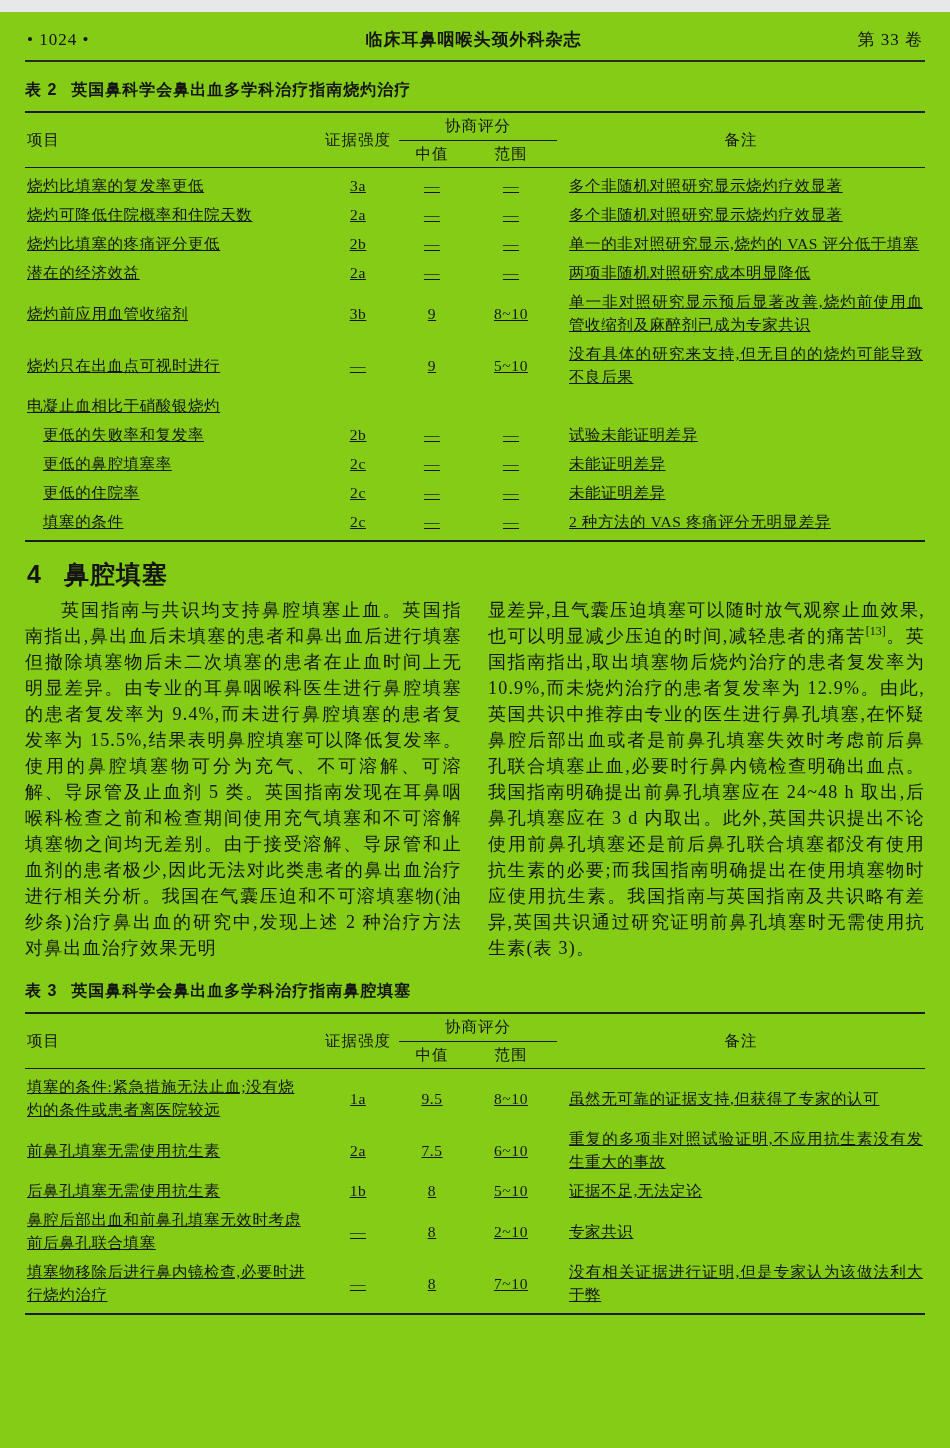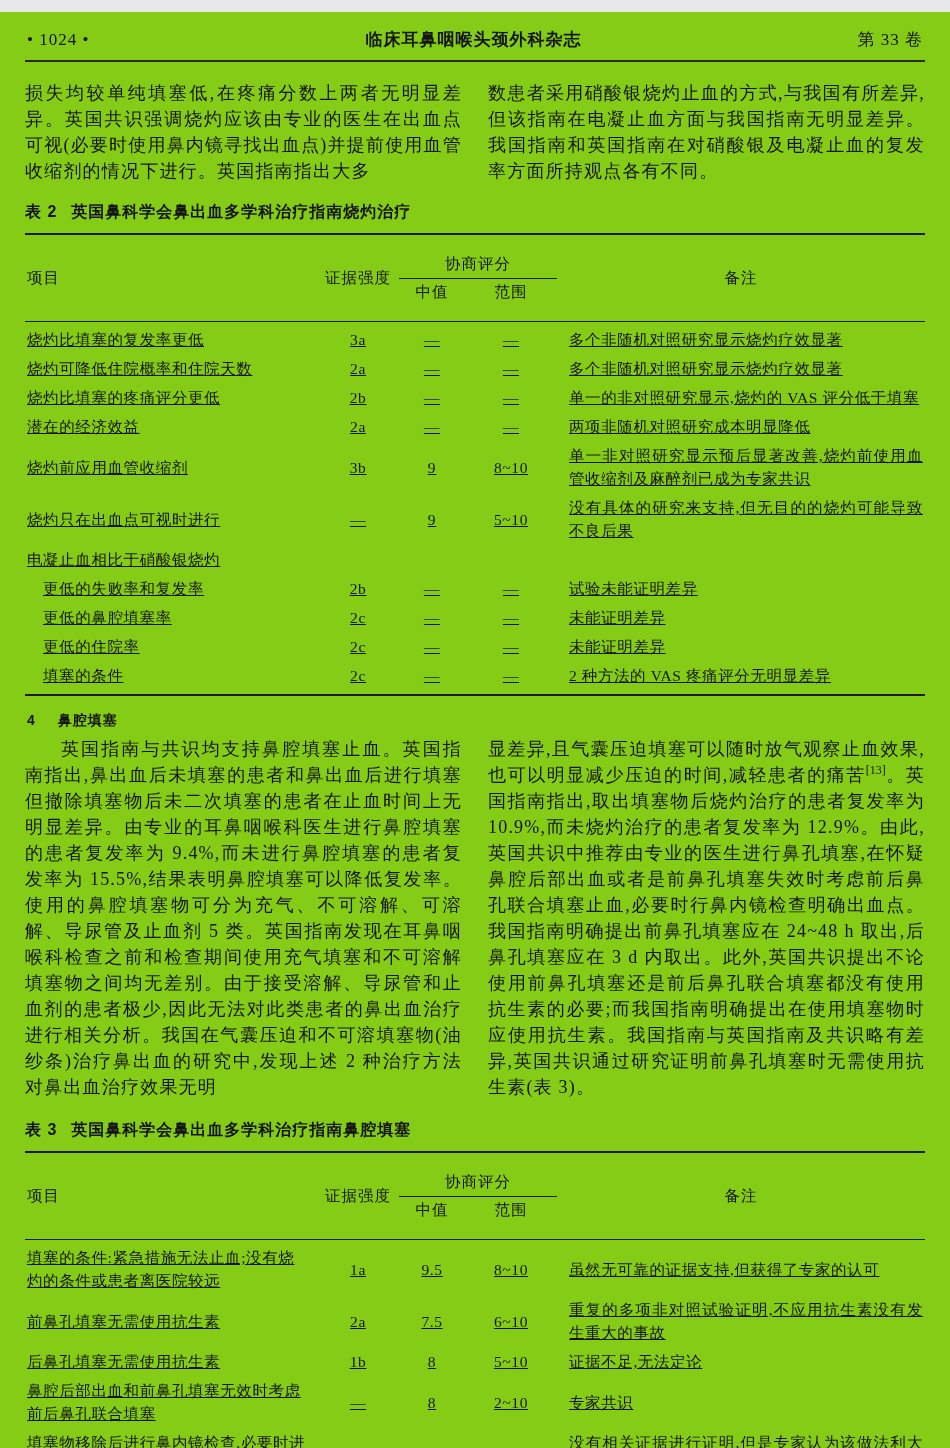--- a/index.html
+++ b/index.html
@@ -13,31 +13,31 @@
   .running-head .pnum, .running-head .vol { letter-spacing:1px; }
 
   
   .two-col { display:flex; gap:26px; margin-top:18px; }
   .col { width:437px; text-align:justify; font-size:18px; line-height:26px; letter-spacing:1.2px; }
   .col p { text-align:justify; }
   sup.ref { font-size:12px; letter-spacing:0; vertical-align:super; line-height:0; }
 
   
   .sec-heading { margin:16px 0 4px 2px; font-family:"Liberation Sans","DejaVu Sans",sans-serif;
-    font-weight:bold; font-size:14px; letter-spacing:1px; }
+    font-weight:bold; font-size:25px; letter-spacing:1px; }
   .sec-heading .num { margin-right:22px; }
   .indent-first { text-indent:2em; }
 
   
   .tcaption { text-align:left; font-family:"Liberation Sans","DejaVu Sans",sans-serif;
     font-weight:bold; font-size:16px; letter-spacing:1px; margin:18px 0 10px 0; }
   .tcaption .cap-label { margin-right:14px; }
   .jtable { width:900px; border-top:2.5px solid #1c1c1c; border-bottom:2.5px solid #1c1c1c; font-size:15.5px; }
   .thead { display:grid; grid-template-columns:292px 82px 158px 1fr; border-bottom:1.2px solid #1c1c1c;
-    align-items:stretch; padding:18px 0; }
+    align-items:stretch; padding:2px 0; }
   .hcell { display:flex; align-items:center; letter-spacing:1px; }
   .hcell.item { justify-content:flex-start; padding-left:2px; }
   .hcell.evidence { justify-content:center; }
   .hcell.remark { justify-content:center; }
   .nego-wrap { display:flex; flex-direction:column; justify-content:center; }
   .nego-top { text-align:center; letter-spacing:1px; padding:1px 0 3px 0; border-bottom:1.2px solid #1c1c1c; }
   .nego-sub { display:grid; grid-template-columns:66px 92px; padding-top:3px; }
   .nego-sub div { text-align:center; letter-spacing:1px; }
   .trows { padding:3px 0 4px 0;text-decoration:underline; }
   .trow { display:grid; grid-template-columns:292px 82px 66px 92px 1fr; align-items:center; }
@@ -53,28 +53,20 @@
 <body>
 
 <div class="page">
 
   <div class="running-head">
     <span class="pnum">•  1024  •</span>
     <span class="jtitle">临床耳鼻咽喉头颈外科杂志</span>
     <span class="vol">第 33 卷</span>
   </div>
 
-  <div class="two-col">
-    <div class="col">
-      <p>损失均较单纯填塞低,在疼痛分数上两者无明显差异。英国共识强调烧灼应该由专业的医生在出血点可视(必要时使用鼻内镜寻找出血点)并提前使用血管收缩剂的情况下进行。英国指南指出大多</p>
-    </div>
-    <div class="col">
-      <p>数患者采用硝酸银烧灼止血的方式,与我国有所差异,但该指南在电凝止血方面与我国指南无明显差异。我国指南和英国指南在对硝酸银及电凝止血的复发率方面所持观点各有不同。</p>
-    </div>
-  </div>
 
   <div class="tcaption">
     <span class="cap-label">表 2</span><span>英国鼻科学会鼻出血多学科治疗指南烧灼治疗</span>
   </div>
   <div class="jtable">
     <div class="thead">
       <div class="hcell item">项目</div>
       <div class="hcell evidence">证据强度</div>
       <div class="nego-wrap">
         <div class="nego-top">协商评分</div>

